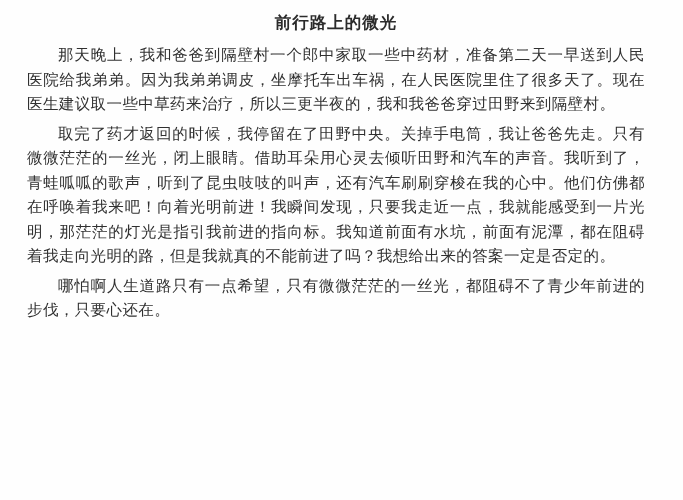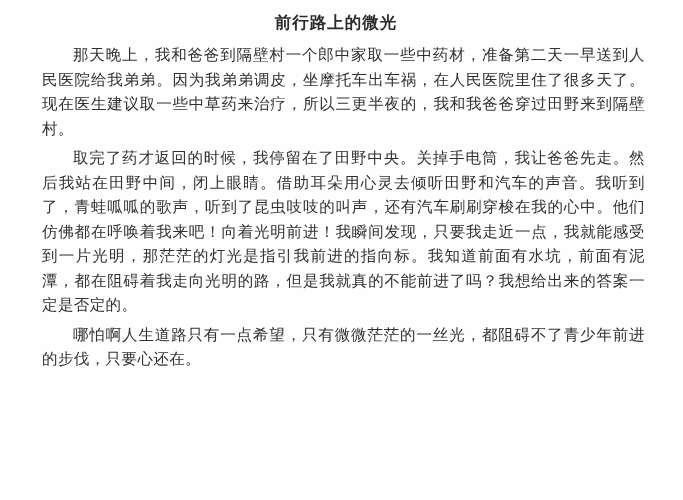--- a/index.html
+++ b/index.html
@@ -23,35 +23,35 @@
   .title {
     margin: 0 0 9px 0;
     text-align: center;
     font-size: 16.5px;
     font-weight: 700;
     color: #2b2b2b;
     letter-spacing: 1px;
     line-height: 24px;
   }
   .para {
-    margin: 0 0 5px 15px;
+    margin: 0 0 5px 0;
     text-indent: 2em;
     text-align: justify;
     font-size: 15.5px;
     line-height: 24.5px;
     color: #303030;
     letter-spacing: 0.4px;
     word-break: break-all;
   }
   .para:last-child {
     margin-bottom: 0;
   }
 </style>
 </head>
 <body>
 
 <div class="page">
   <h1 class="title">前行路上的微光</h1>
   <p class="para">那天晚上，我和爸爸到隔壁村一个郎中家取一些中药材，准备第二天一早送到人民医院给我弟弟。因为我弟弟调皮，坐摩托车出车祸，在人民医院里住了很多天了。现在医生建议取一些中草药来治疗，所以三更半夜的，我和我爸爸穿过田野来到隔壁村。</p>
-  <p class="para">取完了药才返回的时候，我停留在了田野中央。关掉手电筒，我让爸爸先走。然后我站在田野中间，闭上眼睛。借助耳朵用心灵去倾听田野和汽车的声音。我听到了，青蛙呱呱的歌声，听到了昆虫吱吱的叫声，还有汽车刷刷穿梭在我的心中。他们仿佛都在呼唤着我来吧！向着光明前进！我瞬间发现，只要我走近一点，我就能感受到一片光明，那茫茫的灯光是指引我前进的指向标。我知道前面有水坑，前面有泥潭，都在阻碍着我走向光明的路，但是我就真的不能前进了吗？我想给出来的答案一定是否定的。</p>
+  <p class="para">取完了药才返回的时候，我停留在了田野中央。关掉手电筒，我让爸爸先走。只有微微茫茫的一丝光，闭上眼睛。借助耳朵用心灵去倾听田野和汽车的声音。我听到了，青蛙呱呱的歌声，听到了昆虫吱吱的叫声，还有汽车刷刷穿梭在我的心中。他们仿佛都在呼唤着我来吧！向着光明前进！我瞬间发现，只要我走近一点，我就能感受到一片光明，那茫茫的灯光是指引我前进的指向标。我知道前面有水坑，前面有泥潭，都在阻碍着我走向光明的路，但是我就真的不能前进了吗？我想给出来的答案一定是否定的。</p>
   <p class="para">哪怕啊人生道路只有一点希望，只有微微茫茫的一丝光，都阻碍不了青少年前进的步伐，只要心还在。</p>
 
 </div>
 
 </body></html>

